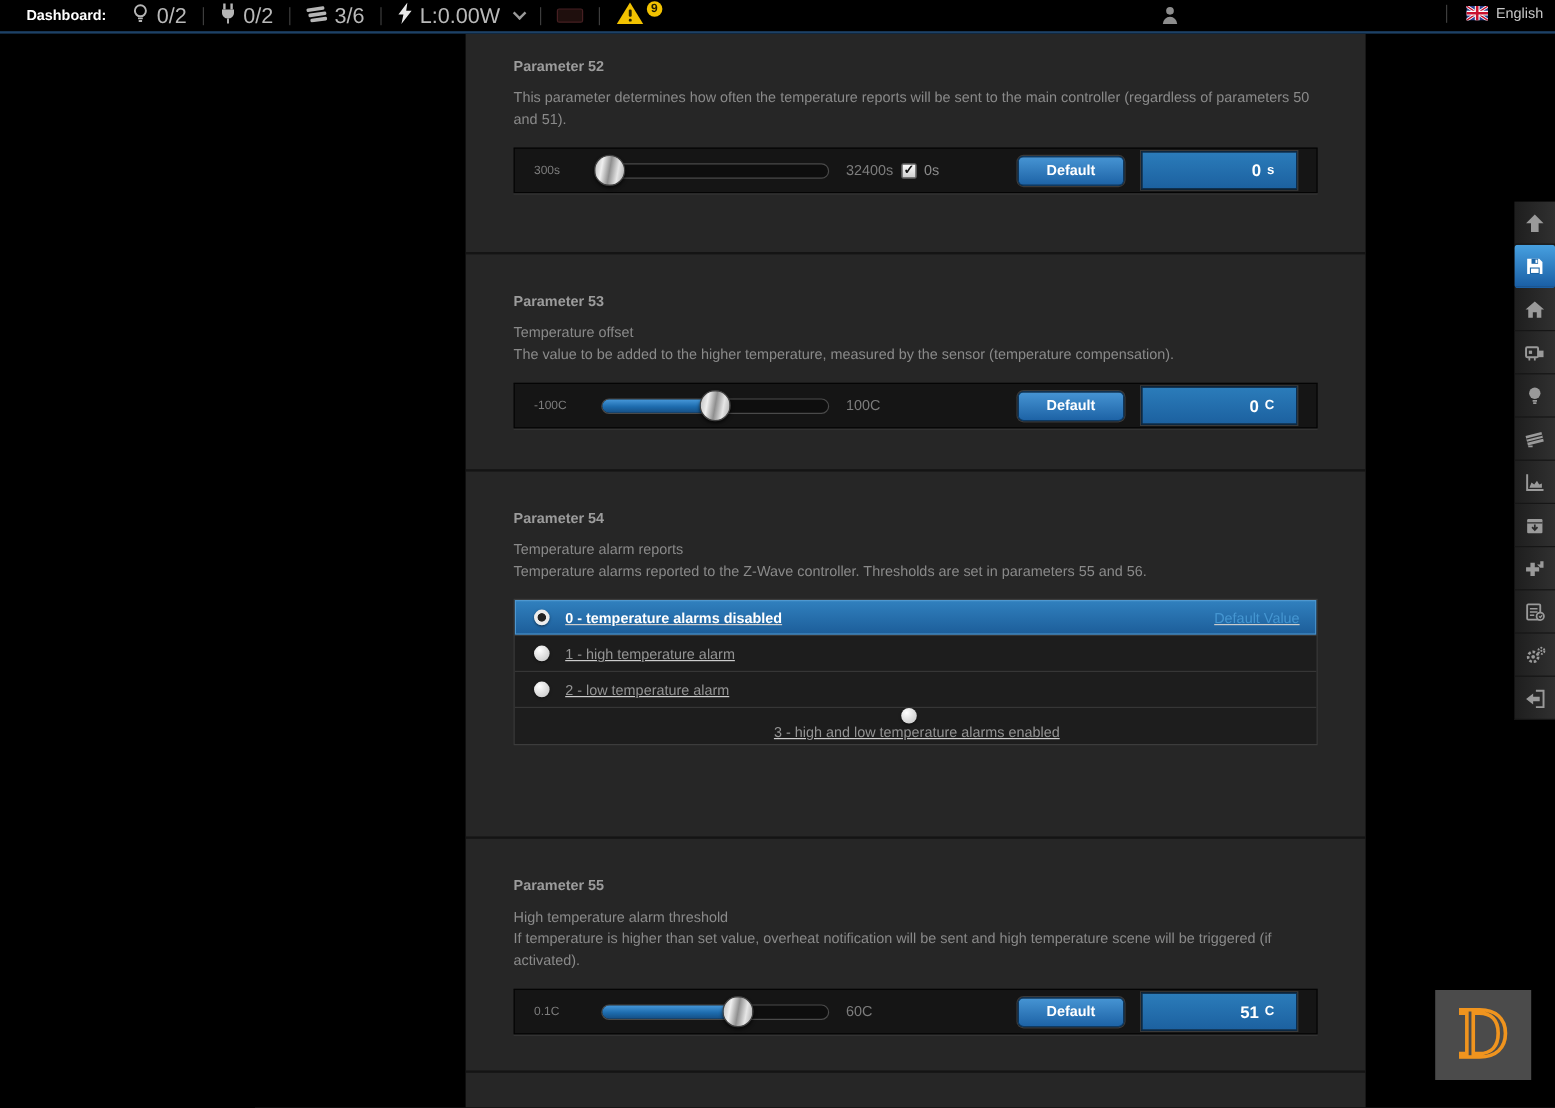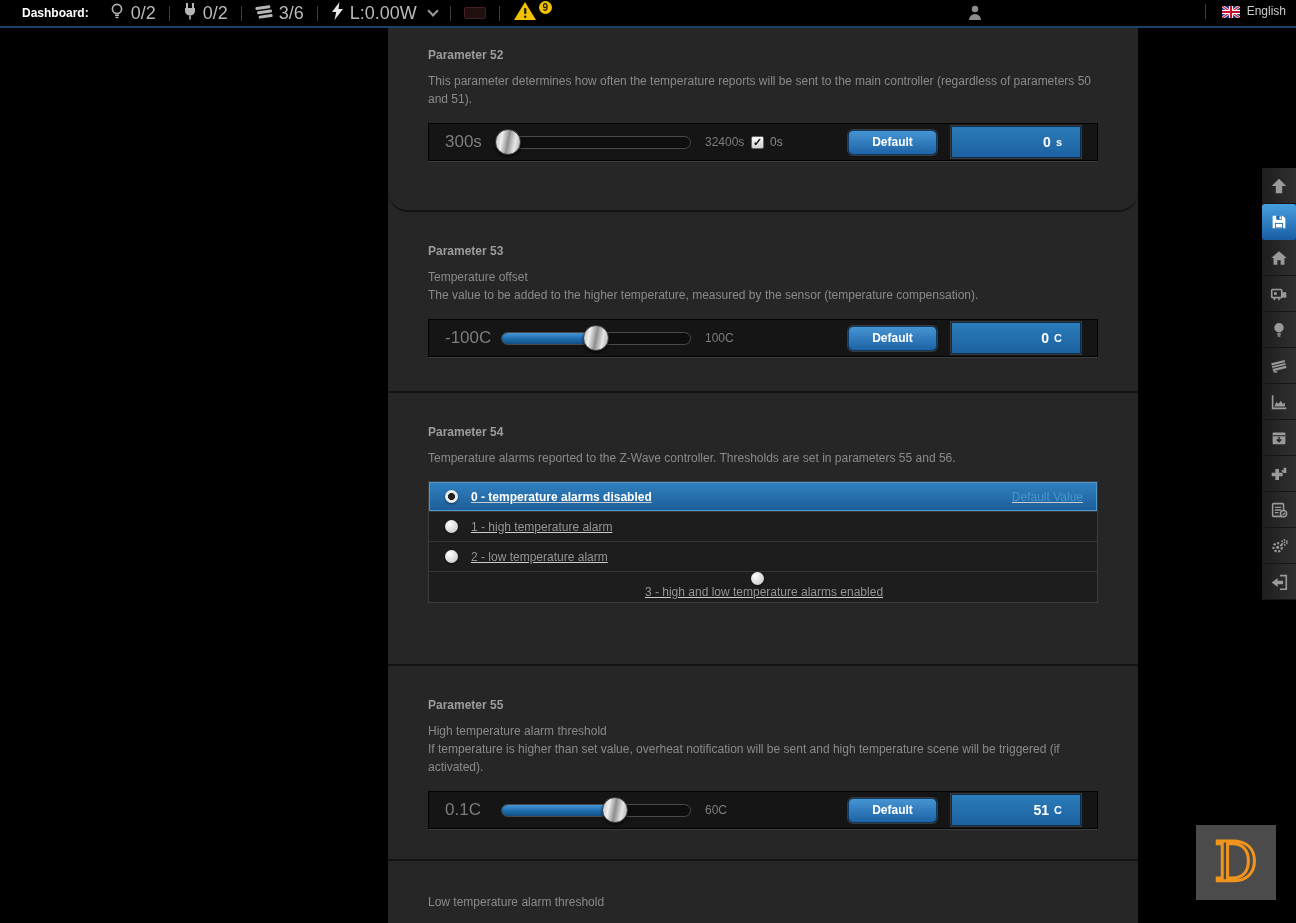--- a/index.html
+++ b/index.html
@@ -27,28 +27,28 @@
   .badge { min-width:13px; height:13px; border-radius:50%; background:#f2c200; color:#201c00;
            font-size:10px; font-weight:bold; display:flex; align-items:center; justify-content:center; padding:0 2px; }
   .tb-user { position:absolute; left:966px; top:4px; cursor:pointer; }
   .tb-right { margin-left:auto; display:flex; padding-right:10px; cursor:pointer; }
   .tb-lang { color:#c9c9c9; font-size:12px; margin-left:7px; }
 
   
   .main { position:absolute; left:388px; top:28px; width:750px; height:895px; background:#262626; overflow:hidden; }
   .section { padding:32px 40px 0 40px; border-bottom:2px solid #141414; }
   .section.first { padding-top:20px; }
-  .s52 { height:184px;border-radius:20px; } .s53 { height:181px; } .s54 { height:273px; } .s55 { height:195px; } .s56 { height:65px; border-bottom:none; }
+  .s52 { height:184px; } .s53 { height:181px; } .s54 { height:306px; } .s55 { height:195px; } .s56 { height:65px; border-bottom:none; }
   .p-title { color:#9c9c9c; font-size:12px; font-weight:bold; margin-bottom:10px; }
   .p-sub, .p-desc { color:#8a8a8a; font-size:12px; line-height:18px; }
 
   
   .ctl-row { margin-top:15px; height:38px; display:flex; align-items:center; padding:0 16px;
              background:#151515; border:1px solid #040404; box-shadow:0 1px 0 #3c3c3c; }
-  .min-label { width:50px; color:#7d7d7d; font-size:17px; }
+  .min-label { width:50px; color:#7d7d7d; font-size:10px; }
   .slider { position:relative; width:190px; height:13px; margin-left:6px;
             background:#0e0e0e; border:1px solid #4a4a4a; border-radius:8px; cursor:pointer; }
   .slider-fill { position:absolute; left:0; top:0; bottom:0; border-radius:8px;
                  background:linear-gradient(#4496d8, #1d6bad 55%, #154f85); }
   .slider-knob { position:absolute; top:-8px; width:26px; height:26px; margin-left:-13px; border-radius:50%;
                  border:1px solid #3f3f3f; cursor:grab;
                  background:linear-gradient(100deg,#b9b9b9 0%,#efefef 25%,#8f8f8f 50%,#e6e6e6 75%,#a8a8a8 100%);
                  box-shadow:0 2px 3px rgba(0,0,0,.65); }
   .max-label { margin-left:14px; color:#7d7d7d; font-size:12px; min-width:46px; }
   .zero-check { display:flex; align-items:center; gap:6px; cursor:pointer; }
@@ -223,20 +223,21 @@
       <button class="default-btn">Default</button>
       <span class="value-box">
         <span class="value-num">0</span>
         <span class="value-unit">C</span>
       </span>
     </div>
   </section>
 
   <section class="section s54">
     <div class="p-title">Parameter 54</div>
+    <div class="p-sub">Temperature alarm reports</div>
     <div class="p-desc">Temperature alarms reported to the Z-Wave controller. Thresholds are set in parameters 55 and 56.</div>
     <div class="radio-list">
       <div class="radio-row selected">
         <span class="radio"></span>
         <span>0 - temperature alarms disabled</span>
         <span class="opt-badge">Default Value</span>
       </div>
       <div class="radio-row">
         <span class="radio"></span>
         <span>1 - high temperature alarm</span>

